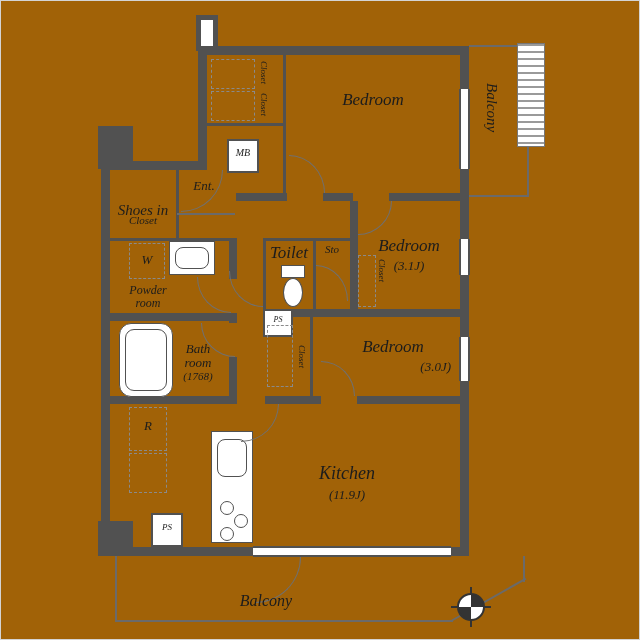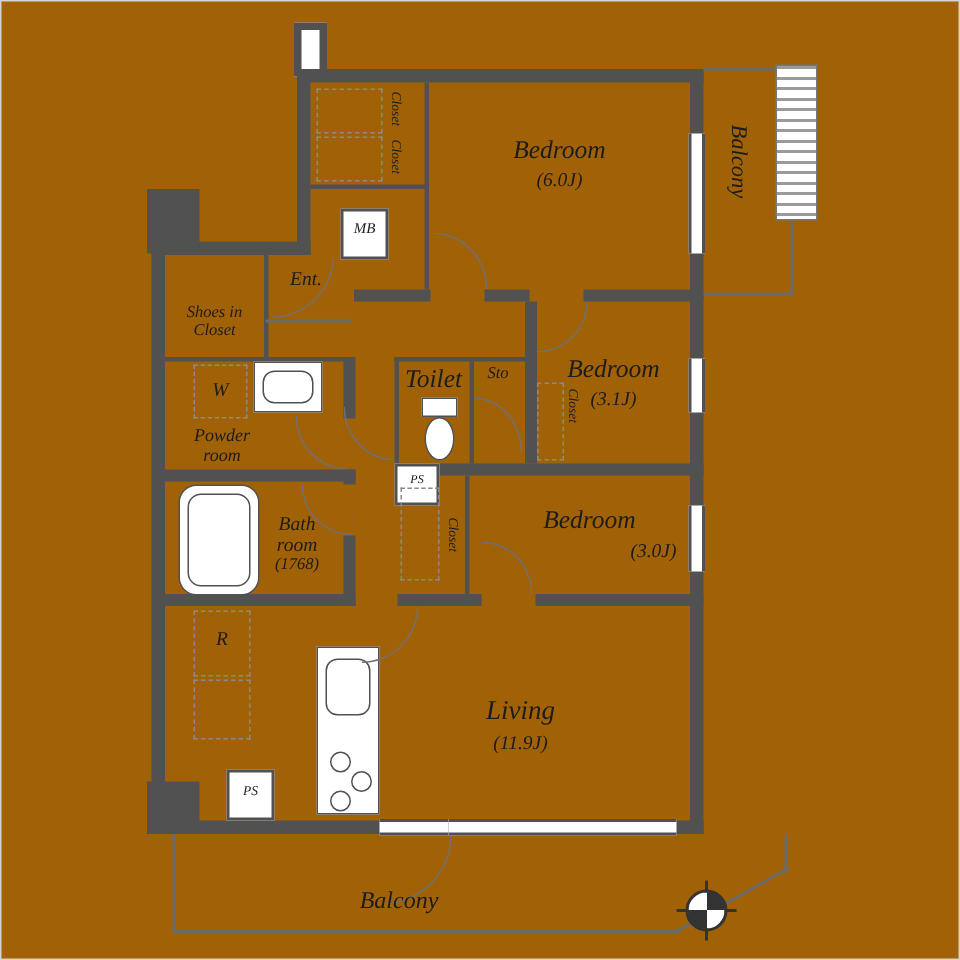--- a/index.html
+++ b/index.html
@@ -112,37 +112,36 @@
   <div class="ln" style="left:114px;top:555px;width:2px;height:66px;"></div>
   <div class="ln" style="left:114px;top:619px;width:338px;height:2px;"></div>
   <div class="ln" style="left:450px;top:619px;width:86px;height:2px;transform:rotate(-29.5deg);transform-origin:left center;"></div>
   <div class="ln" style="left:522px;top:555px;width:2px;height:26px;"></div>
 
   <div class="ln" style="left:469px;top:586px;width:2px;height:40px;background:#333;"></div>
   <div class="ln" style="left:450px;top:605px;width:40px;height:2px;background:#333;"></div>
   <div class="compass-circle" style="left:456px;top:592px;width:28px;height:28px;"></div>
 
   <div class="lab" style="left:302px;top:90px;width:140px;font-size:17px;">Bedroom</div>
-  <div class="lab" style="left:302px;top:112px;width:140px;font-size:13px;">(6.0J)</div>
 
   <div class="lab" style="left:350px;top:236px;width:116px;font-size:17px;">Bedroom</div>
   <div class="lab" style="left:350px;top:258px;width:116px;font-size:13px;">(3.1J)</div>
 
   <div class="lab" style="left:334px;top:337px;width:116px;font-size:17px;">Bedroom</div>
   <div class="lab" style="left:334px;top:359px;width:116px;font-size:13px;text-align:right;">(3.0J)</div>
 
-  <div class="lab" style="left:266px;top:463px;width:160px;font-size:18px;">Living</div>
+  <div class="lab" style="left:266px;top:463px;width:160px;font-size:18px;">Kitchen</div>
   <div class="lab" style="left:266px;top:487px;width:160px;font-size:13px;">(11.9J)</div>
 
   <div class="vlab" style="left:482px;top:82px;font-size:15px;">Balcony</div>
   <div class="lab" style="left:200px;top:592px;width:130px;font-size:16px;">Balcony</div>
 
   <div class="lab" style="left:175px;top:178px;width:56px;font-size:13px;">Ent.</div>
 
-  <div class="lab" style="left:110px;top:202px;width:64px;font-size:11px;font-family:Liberation Serif, serif;">Shoes in</div>
+  <div class="lab" style="left:110px;top:202px;width:64px;font-size:15px;font-family:Liberation Serif, serif;">Shoes in</div>
   <div class="lab" style="left:110px;top:214px;width:64px;font-size:11px;">Closet</div>
 
   <div class="lab" style="left:128px;top:252px;width:36px;font-size:13px;">W</div>
 
   <div class="lab" style="left:112px;top:283px;width:70px;font-size:12px;">Powder</div>
   <div class="lab" style="left:112px;top:296px;width:70px;font-size:12px;">room</div>
 
   <div class="lab" style="left:260px;top:243px;width:56px;font-size:17px;">Toilet</div>
   <div class="lab" style="left:312px;top:243px;width:38px;font-size:11px;">Sto</div>
 

